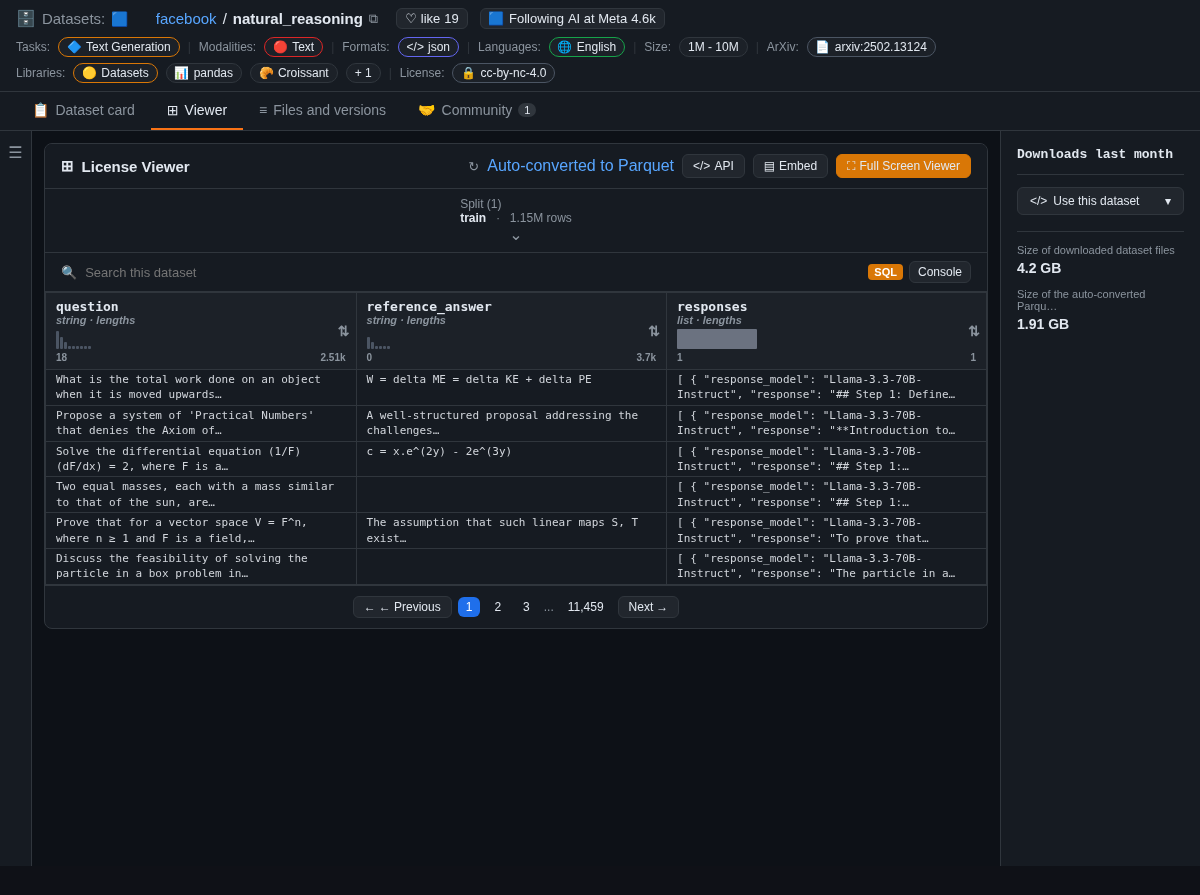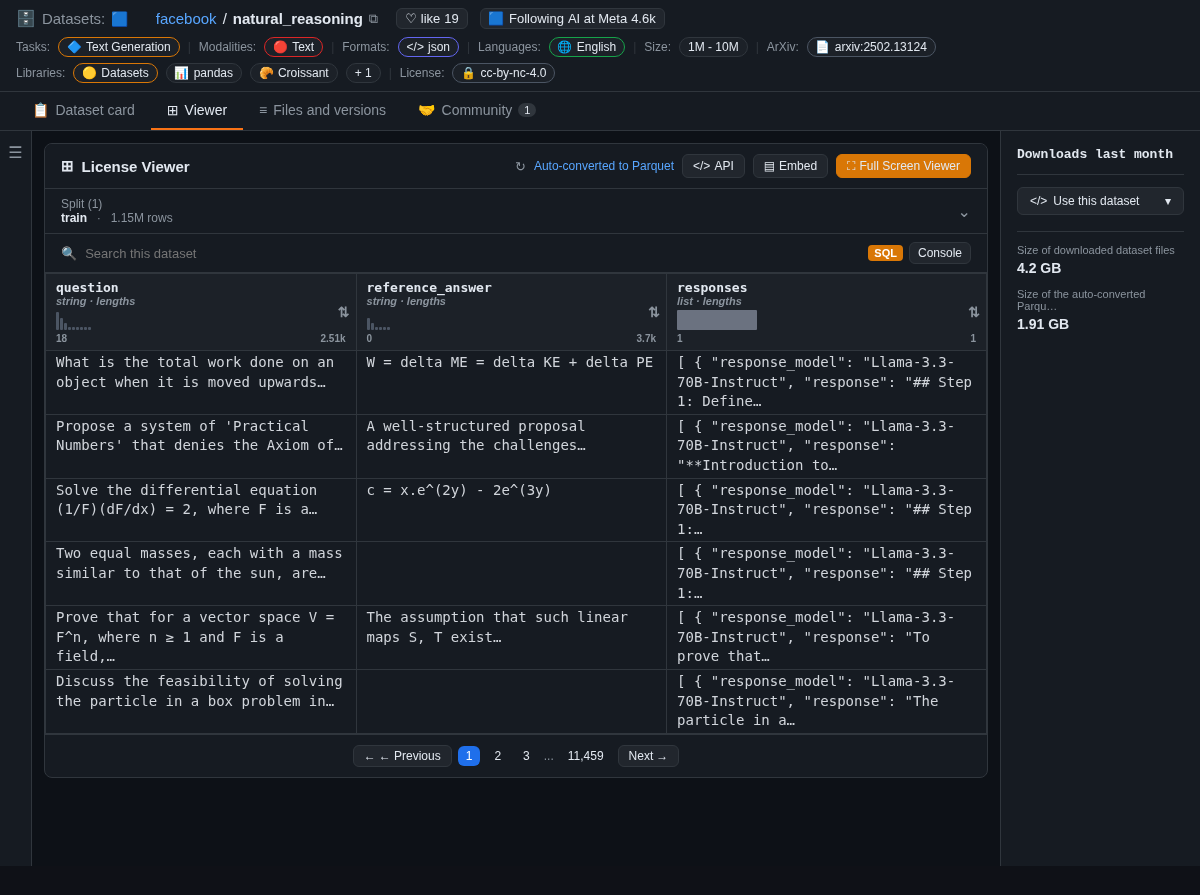--- a/index.html
+++ b/index.html
@@ -186,32 +186,33 @@
       color: #e2e8f0;
       font-size: 12px;
       cursor: pointer;
     }
     .action-btn.orange-bg {
       background: #d97706;
       border-color: #d97706;
     }
     .convert-link {
       color: #58a6ff;
-      font-size: 12px;
+      font-size: 16px;
       text-decoration: none;
       text-align: center;
     }
 
     
     .split-selector {
       padding: 8px 16px;
       border-bottom: 1px solid #30363d;
       display: flex;
       align-items: center;
       justify-content: space-between;
+      flex-direction: column;
     }
     .split-info {
       font-size: 12px;
       color: #8b949e;
     }
     .split-rows {
       font-size: 12px;
       color: #8b949e;
     }
 
@@ -304,21 +305,21 @@
     .col-range {
       display: flex; justify-content: space-between;
       font-size: 10px;
       color: #8b949e;
     }
     .data-table td {
       border: 1px solid #30363d;
       padding: 2px 10px;
       vertical-align: top;
       font-family: monospace;
-      font-size: 14px;
+      font-size: 11px;
       color: #d1d5db;
       line-height: 1.4;
       max-width: 300px;
     }
 
     
     .pagination {
       display: flex;
       align-items: center;
       justify-content: center;

